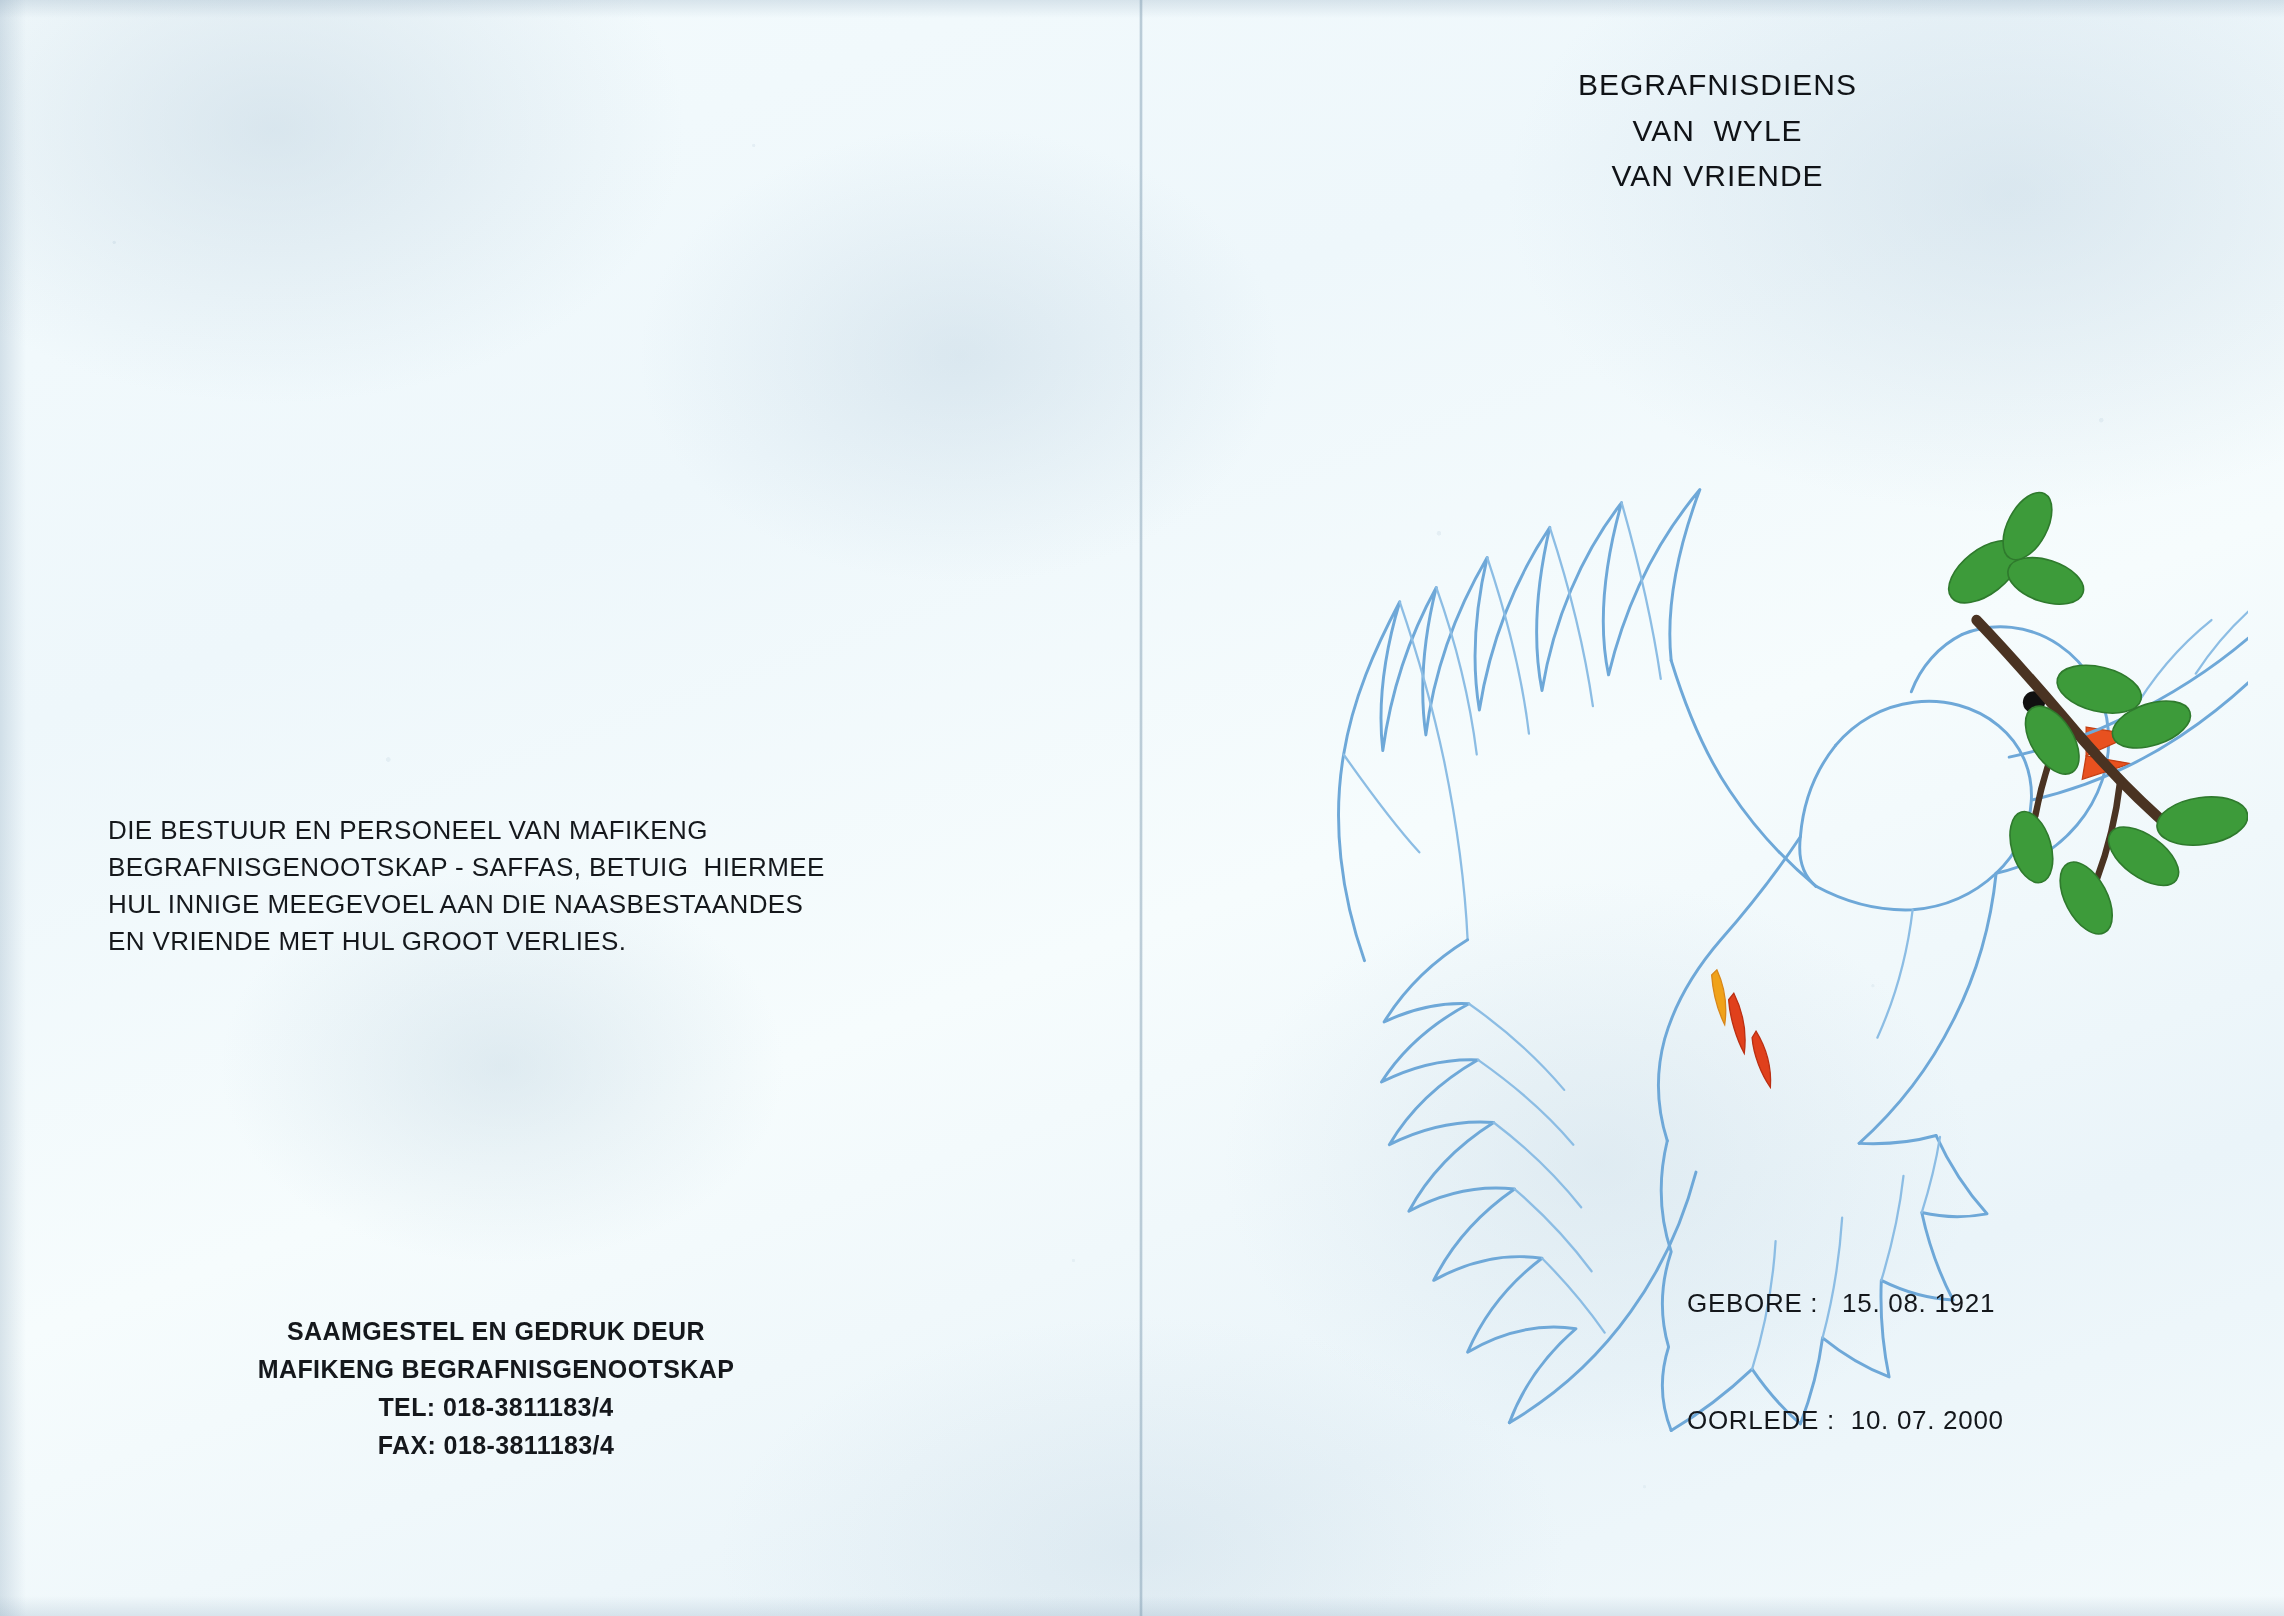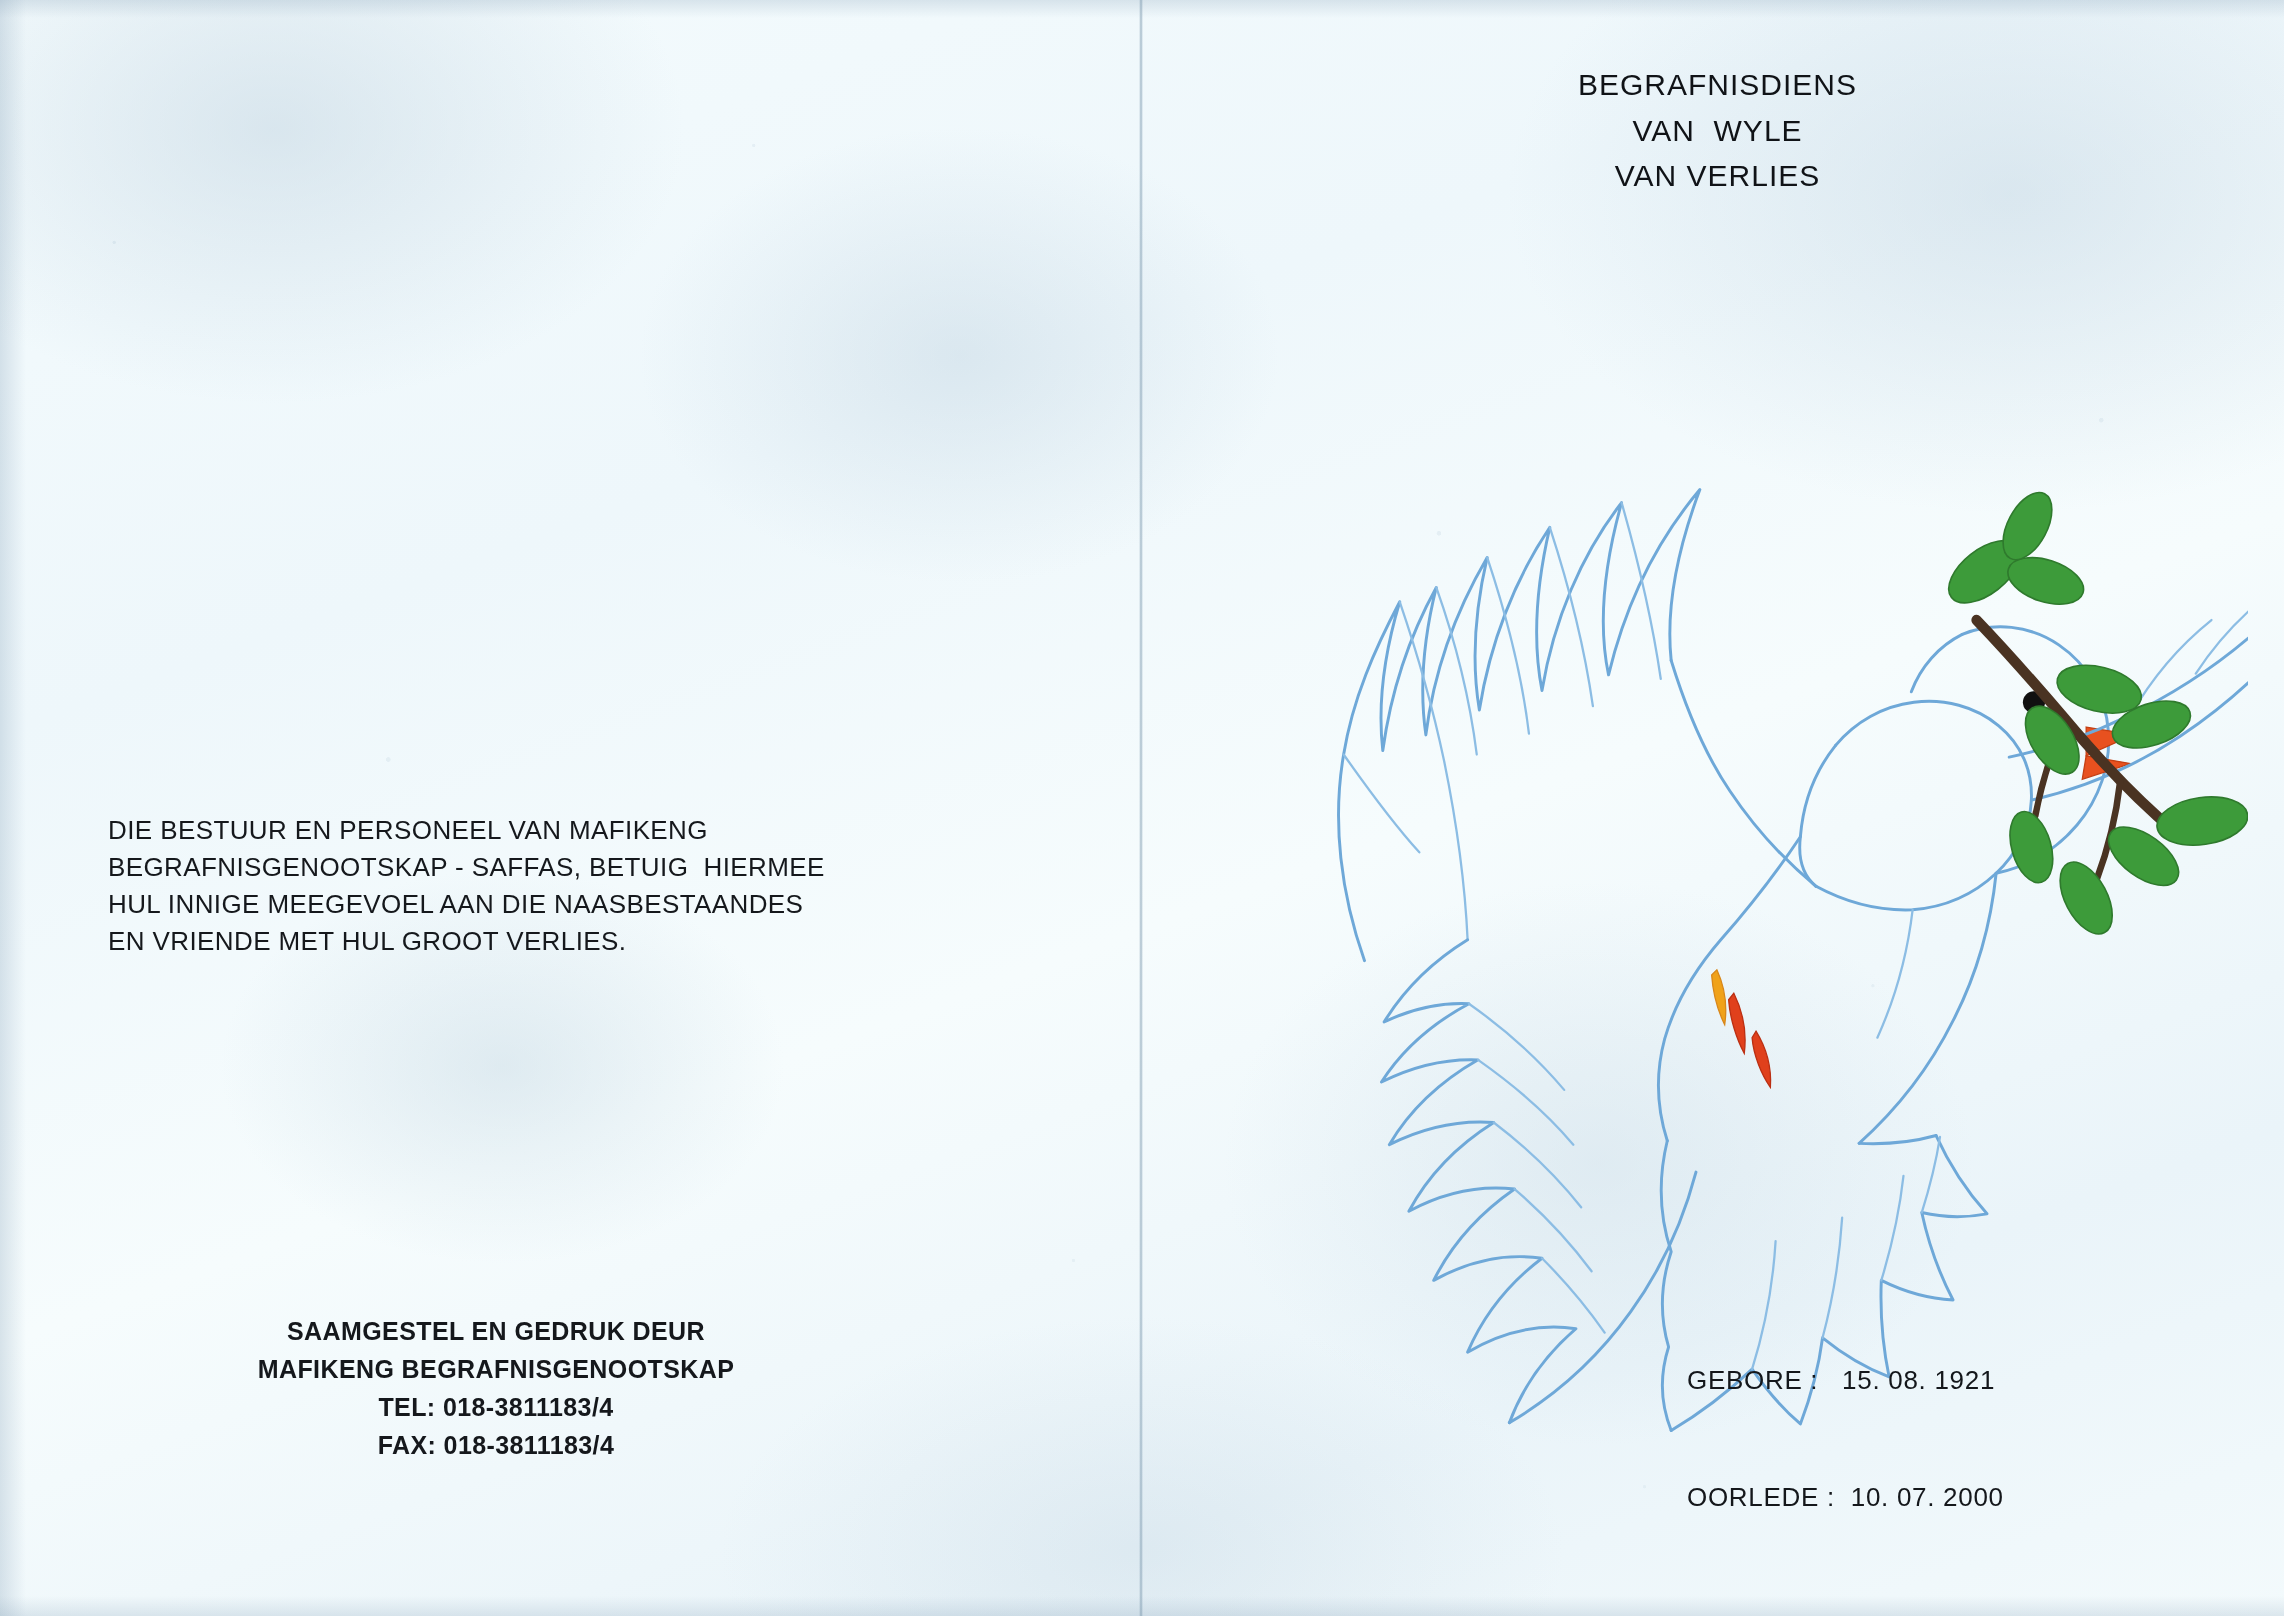--- a/index.html
+++ b/index.html
@@ -92,21 +92,21 @@
     text-align: center;
     color: #101317;
     font-size: 30px;
     line-height: 1.52;
     letter-spacing: 1px;
   }
   .header .line { white-space: pre; padding-left: 12px; }
   .dates {
     position: absolute;
     left: 548px;
-    top: 1283px;
+    top: 1206px;
     font-size: 26px;
     line-height: 1.5;
     letter-spacing: 0.7px;
     color: #14171b;
     white-space: pre;
   }
   .dove-wrap {
     position: absolute;
     left: 65px;
     top: 163px;
@@ -179,21 +179,21 @@
       <div class="fax-line">FAX:  018-3811183/4</div>
     </div>
 
   </div>
 
   <div class="right-panel">
 
     <div class="header">
       <div class="line">BEGRAFNISDIENS</div>
       <div class="line">VAN  WYLE</div>
-      <div class="line">VAN VERLIES</div>
+      <div class="line">VAN VRIENDE</div>
     </div>
 
     <div class="dove-wrap">
       <svg viewBox="0 0 1600 1950" xmlns="http://www.w3.org/2000/svg" aria-hidden="true">
 
         <g>
           <path class="stroke" d="M246 1222
             C 210 1120, 196 1010, 214 906
             C 228 820, 262 744, 300 672
             C 276 752, 266 830, 274 900

